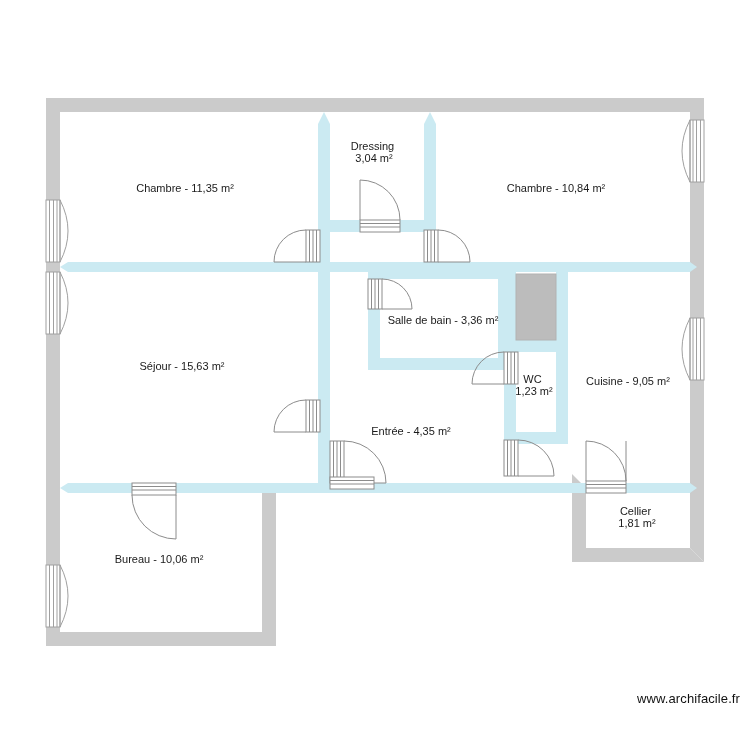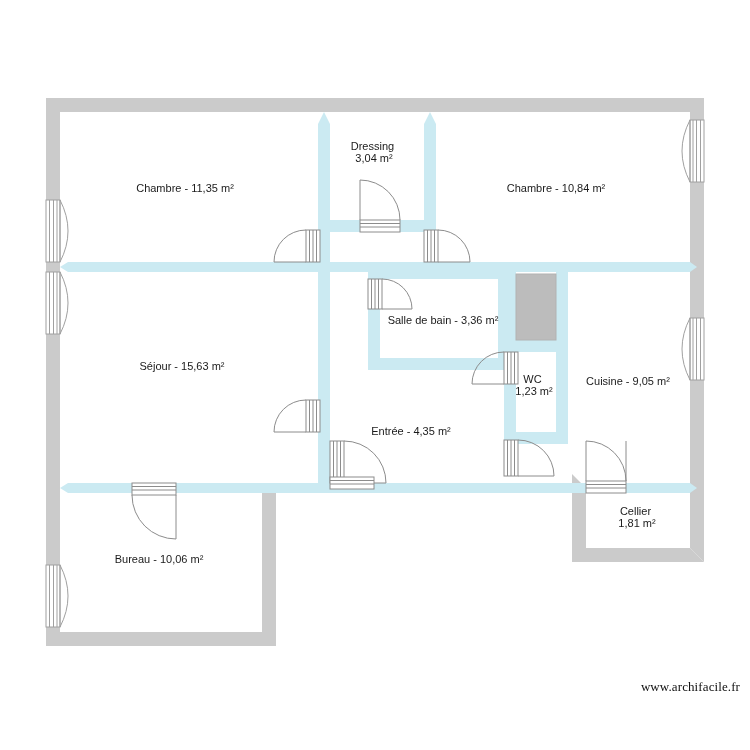--- a/index.html
+++ b/index.html
@@ -29,22 +29,22 @@
   .room-label {
     font-family: "Liberation Sans", sans-serif;
     font-size: 11px;
     fill: #1a1a1a;
     text-anchor: middle;
     dominant-baseline: middle;
   }
   .watermark {
     position: absolute;
     right: 10px;
-    bottom: 55px;
-    font-family: Liberation Serif, serif;
+    bottom: 44px;
+    font-family: Liberation Sans, sans-serif;
     font-size: 13px;
     color: #111111;
     letter-spacing: 0.1px;
     margin-left: 43px;
   }
 </style>
 </head>
 <body>
 
 <div id="plan-root">

